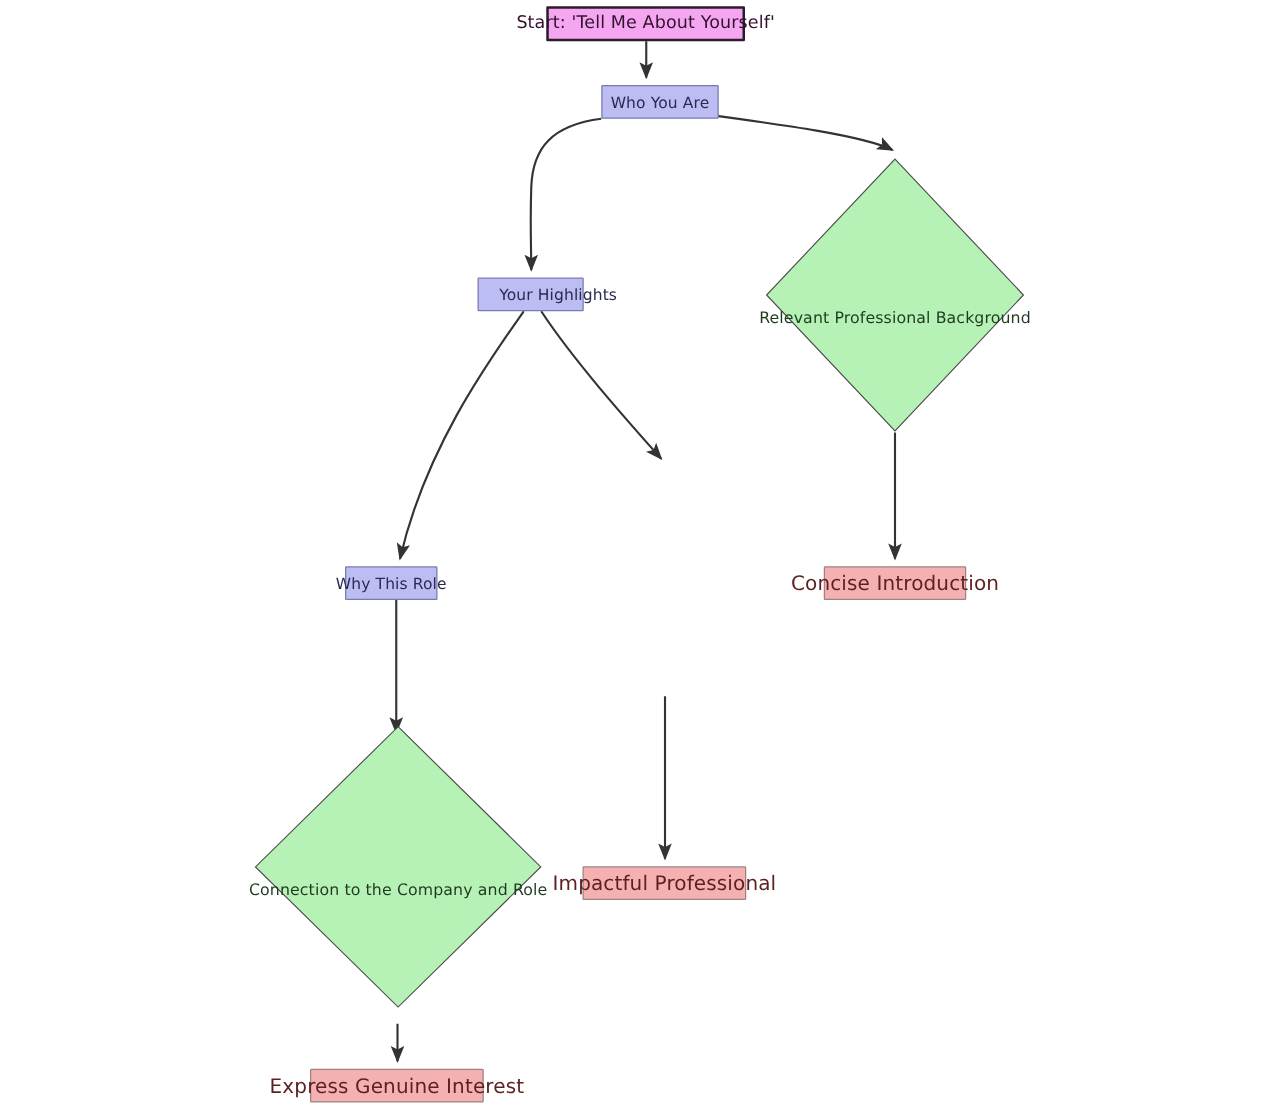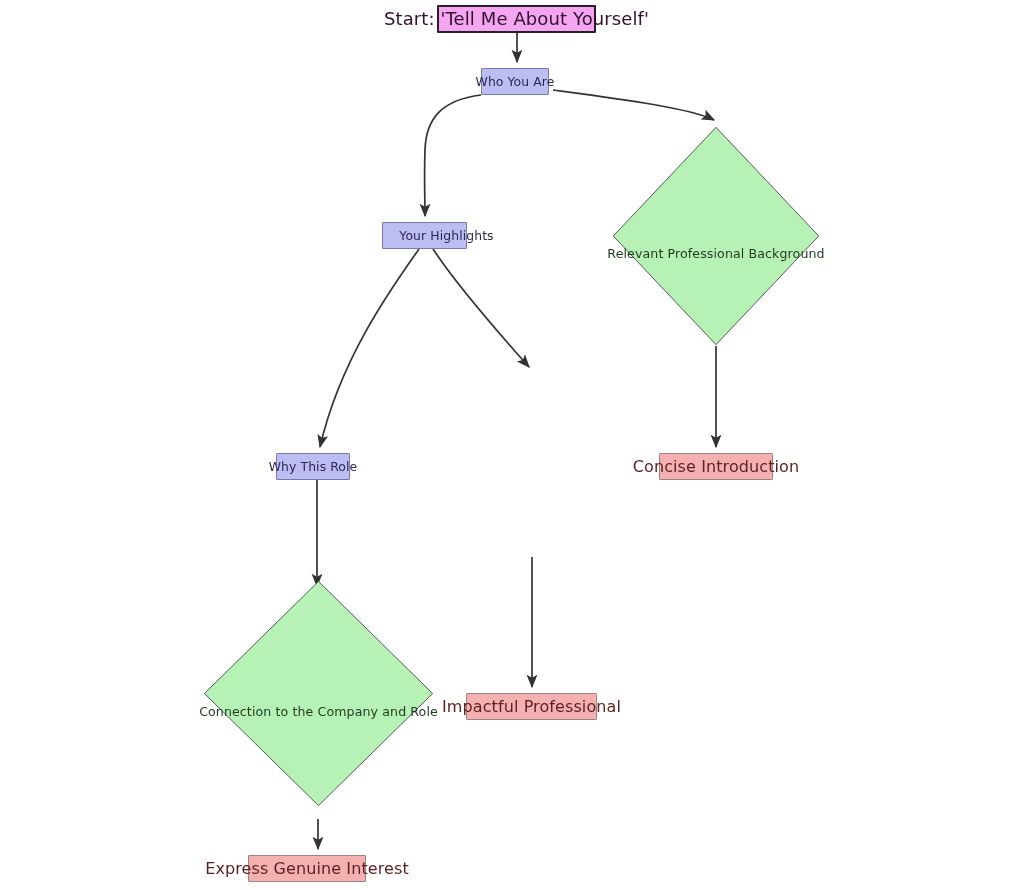--- a/index.html
+++ b/index.html
@@ -44,21 +44,21 @@
     display: block;
     line-height: 1.1;
     letter-spacing: 0.1px;
   }
   
   .rect-start {
     background: #f4a7f0;
     border-width: 2.6px;
     border-color: #2b1c2b;
     color: #33112f;
-    font-size: 18px;
+    font-size: 14px;
   }
   .rect-process {
     background: #bcbdf2;
     border-width: 1.6px;
     border-color: #7a7ab0;
     color: #2a2a52;
     font-size: 12.4px;
   }
   .rect-output {
     background: #f5b1b1;
@@ -108,21 +108,21 @@
         <path d="M 532,557 L 532,687" stroke="#333333" marker-end="url(#arrowhead)"></path>
         <path d="M 317,480 L 317,586" stroke="#333333" marker-end="url(#arrowhead)"></path>
         <path d="M 318,819 L 318,849" stroke="#333333" marker-end="url(#arrowhead)"></path>
       </g>
   </svg>
 
   <div class="node node-rect rect-start" style="left: 437px; top: 5px; width: 159px; height: 28px;">
     <span class="node-label">Start: 'Tell Me About Yourself'</span>
   </div>
 
-  <div class="node node-rect rect-process" style="left: 481px; top: 68px; width: 68px; height: 27px;">
+  <div class="node node-rect rect-process" style="left: 481px; top: 68px; width: 94px; height: 27px;">
     <span class="node-label">Who You Are</span>
   </div>
 
   <div class="node node-diamond" style="left: 612px; top: 126px; width: 208px; height: 220px;">
     <svg class="diamond-shape" viewBox="0 0 100 100" preserveAspectRatio="none">
       <polygon points="50,0.6 99.4,50 50,99.4 0.6,50" fill="#b6f2b6" stroke="#4a4a4a" stroke-width="0.9" vector-effect="non-scaling-stroke"></polygon>
     </svg>
     <span class="node-label">Relevant Professional Background</span>
   </div>
 
@@ -143,17 +143,17 @@
     <span class="node-label">Impactful Professional</span>
   </div>
 
   <div class="node node-diamond" style="left: 203px; top: 580px; width: 231px; height: 227px; text-align: right;">
     <svg class="diamond-shape" viewBox="0 0 100 100" preserveAspectRatio="none">
       <polygon points="50,0.6 99.4,50 50,99.4 0.6,50" fill="#b6f2b6" stroke="#4a4a4a" stroke-width="0.9" vector-effect="non-scaling-stroke"></polygon>
     </svg>
     <span class="node-label">Connection to the Company and Role</span>
   </div>
 
-  <div class="node node-rect rect-output" style="left: 248px; top: 855px; width: 118px; height: 27px;">
+  <div class="node node-rect rect-output" style="left: 248px; top: 855px; width: 139px; height: 27px;">
     <span class="node-label">Express Genuine Interest</span>
   </div>
 
 </div>
 
 </body></html>

